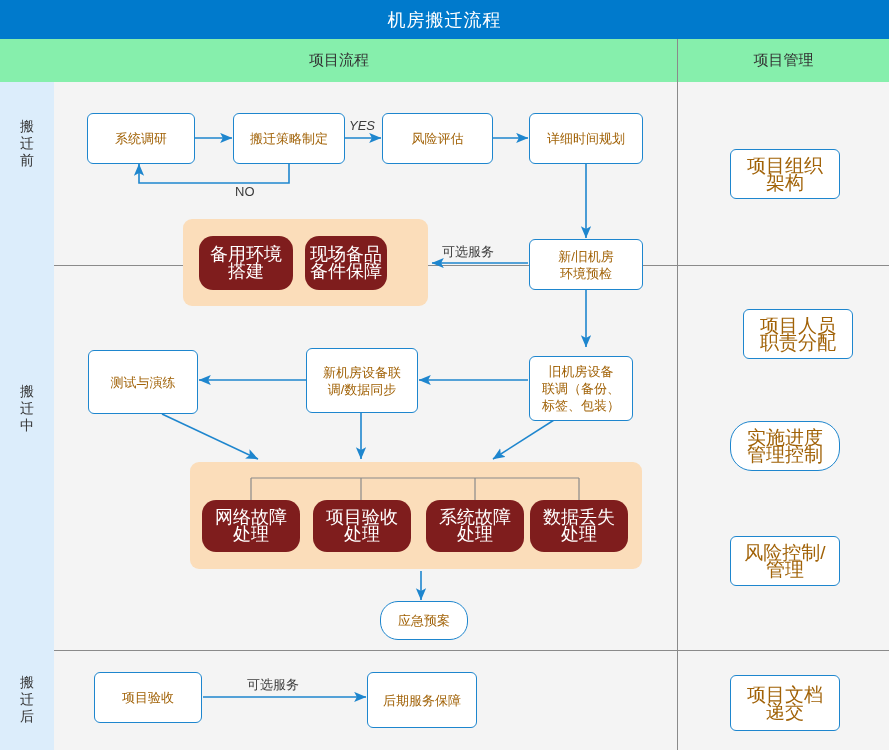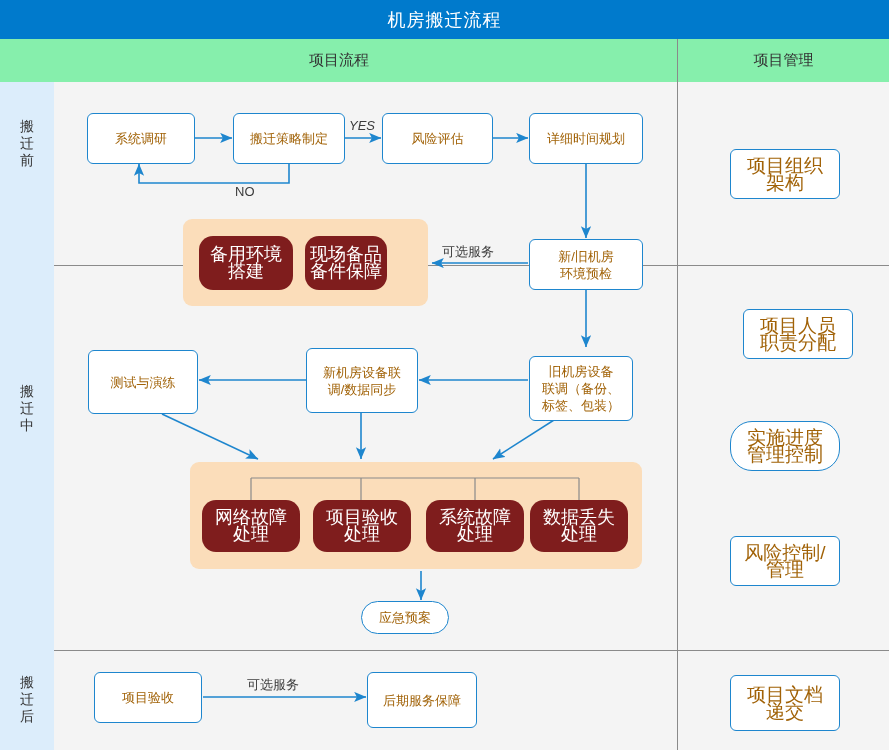--- a/index.html
+++ b/index.html
@@ -136,21 +136,21 @@
 搭建</div>
   <div class="chip" style="left:305px;top:236px;width:82px;height:54px;white-space:pre-line;">现场备品
 备件保障</div>
 
   <div class="node" style="left:529px;top:356px;width:104px;height:65px;white-space:pre-line;">旧机房设备
 联调（备份、
 标签、包装）</div>
   <div class="node" style="left:306px;top:348px;width:112px;height:65px;white-space:pre-line;">新机房设备联
 调/数据同步</div>
   <div class="node" style="left:88px;top:350px;width:110px;height:64px;">测试与演练</div>
-  <div class="node pill" style="left:361px;top:601px;width:88px;height:33px;">应急预案</div>
+  <div class="node pill" style="left:380px;top:601px;width:88px;height:39px;">应急预案</div>
 
   <div class="chip" style="left:202px;top:500px;width:98px;height:52px;white-space:pre-line;">网络故障
 处理</div>
   <div class="chip" style="left:313px;top:500px;width:98px;height:52px;white-space:pre-line;">项目验收
 处理</div>
   <div class="chip" style="left:426px;top:500px;width:98px;height:52px;white-space:pre-line;">系统故障
 处理</div>
   <div class="chip" style="left:530px;top:500px;width:98px;height:52px;white-space:pre-line;">数据丢失
 处理</div>
 

